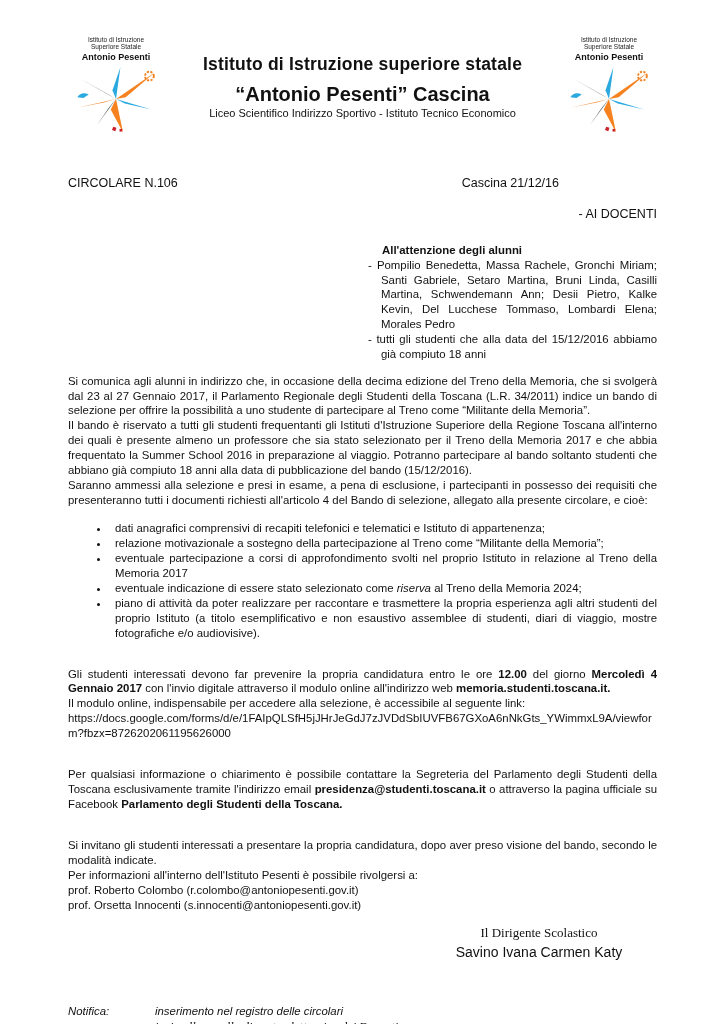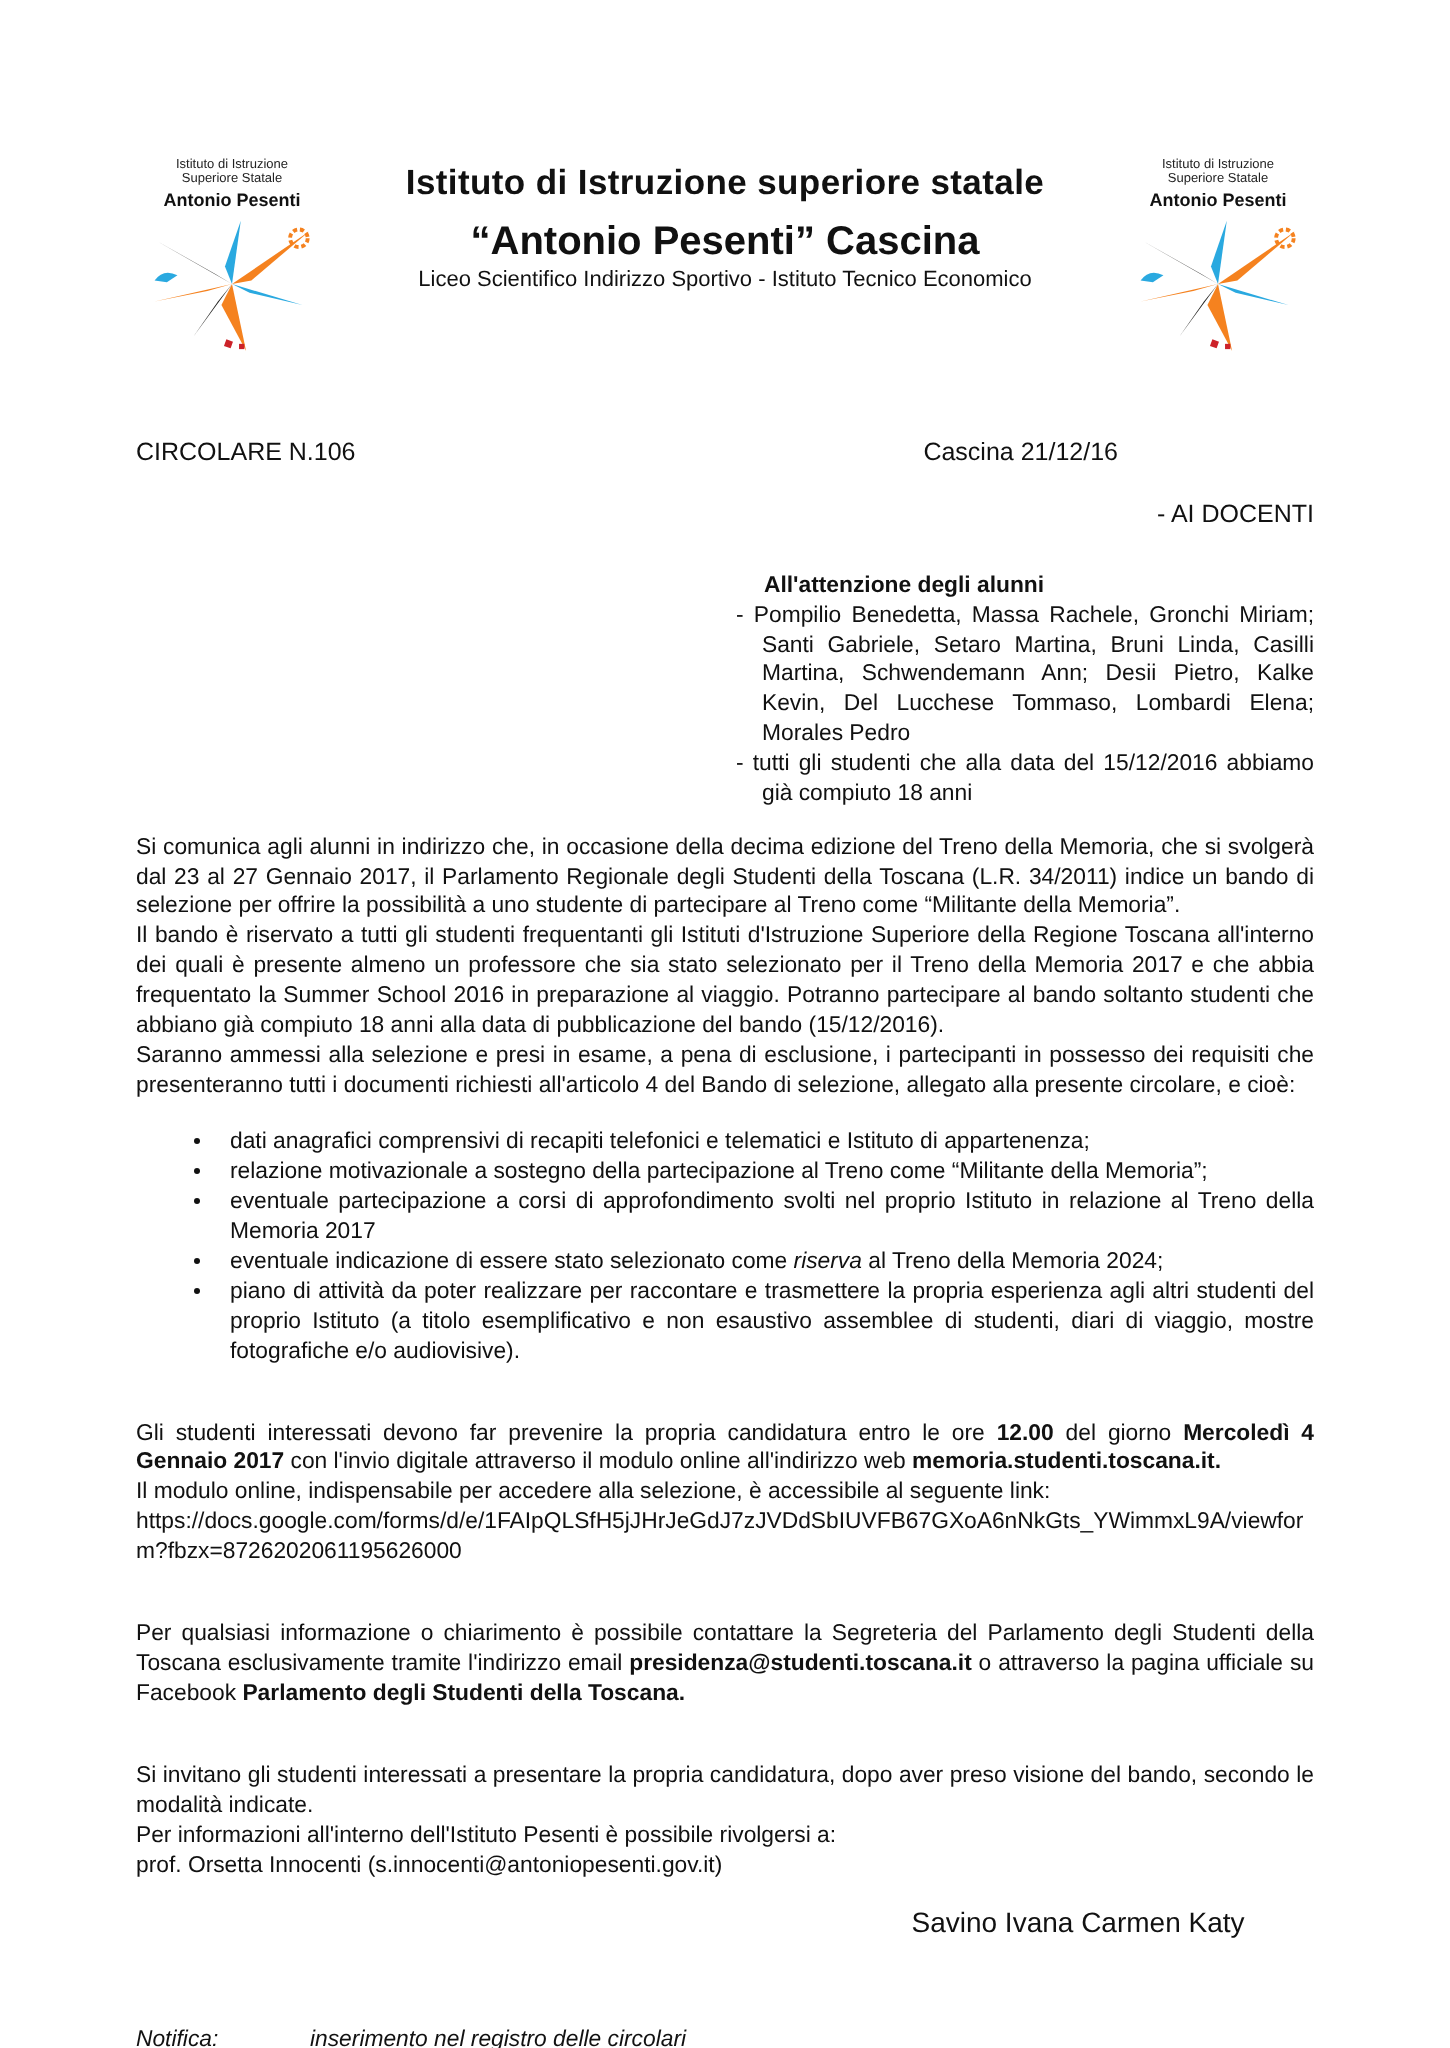--- a/index.html
+++ b/index.html
@@ -1,21 +1,21 @@
 <!DOCTYPE html>
 <html><head>
 <meta charset="utf-8">
 <style>
   * { margin:0; padding:0; box-sizing:border-box; }
   html,body { background:#ffffff; }
   body { width:725px; font-family:"Liberation Sans", sans-serif; color:#111; }
   .page { width:725px; min-height:1024px; padding:36px 68px 36px; background:#fff; }
 
   
-  .doc-header { display:flex; justify-content:space-between; align-items:flex-start;margin-top:43px; }
+  .doc-header { display:flex; justify-content:space-between; align-items:center; }
   .logo { width:96px; text-align:center; flex:0 0 auto; }
   .logo-small { font-size:6.5px; line-height:1.15; color:#222; }
   .logo-name { font-size:9px; font-weight:bold; margin-top:1px; }
   .logo-star { width:88px; height:74px; display:block; margin:0 auto; }
   .header-center { flex:1 1 auto; text-align:center; padding:2px 6px 0; }
   .title1 { font-size:17.5px; font-weight:bold; letter-spacing:0.2px; }
   .title2 { font-size:20px; font-weight:bold; margin-top:8px; }
   .subtitle { font-size:11px; line-height:1.3; }
   .subtitle.first { margin-top:24px; }
 
@@ -147,26 +147,28 @@
       </div>
     <div class="url">https://docs.google.com/forms/d/e/1FAIpQLSfH5jJHrJeGdJ7zJVDdSbIUVFB67GXoA6nNkGts_YWimmxL9A/viewform?fbzx=8726202061195626000</div>
 
     <div class="rich section">
         <div><span>Per qualsiasi informazione o chiarimento è possibile contattare la Segreteria del Parlamento degli Studenti della Toscana esclusivamente tramite l'indirizzo email </span><span class="b">presidenza@studenti.toscana.it</span><span> o attraverso la pagina ufficiale su Facebook </span><span class="b">Parlamento degli Studenti della Toscana.</span></div>
       </div>
 
     <div class="rich section">
         <div><span>Si invitano gli studenti interessati a presentare la propria candidatura, dopo aver preso visione del bando, secondo le modalità indicate.</span></div>
         <div><span>Per informazioni all'interno dell'Istituto Pesenti è possibile rivolgersi a:</span></div>
+        <div><span>prof. Roberto Colombo (r.colombo@antoniopesenti.gov.it)</span></div>
         <div><span>prof. Orsetta Innocenti (s.innocenti@antoniopesenti.gov.it)</span></div>
       </div>
 
   </div>
 
   <div class="signature">
+    <div class="sig-role">Il Dirigente Scolastico</div>
     <div class="sig-name">Savino Ivana Carmen Katy</div>
   </div>
 
   <div class="footer">
     <div class="footer-label">Notifica:</div>
     <div class="footer-items">
       <div>inserimento nel registro delle circolari</div>
       <div>invio alla casella di posta elettronica dei Docenti</div>
       <div>Lettura nelle classi</div>
     </div>

